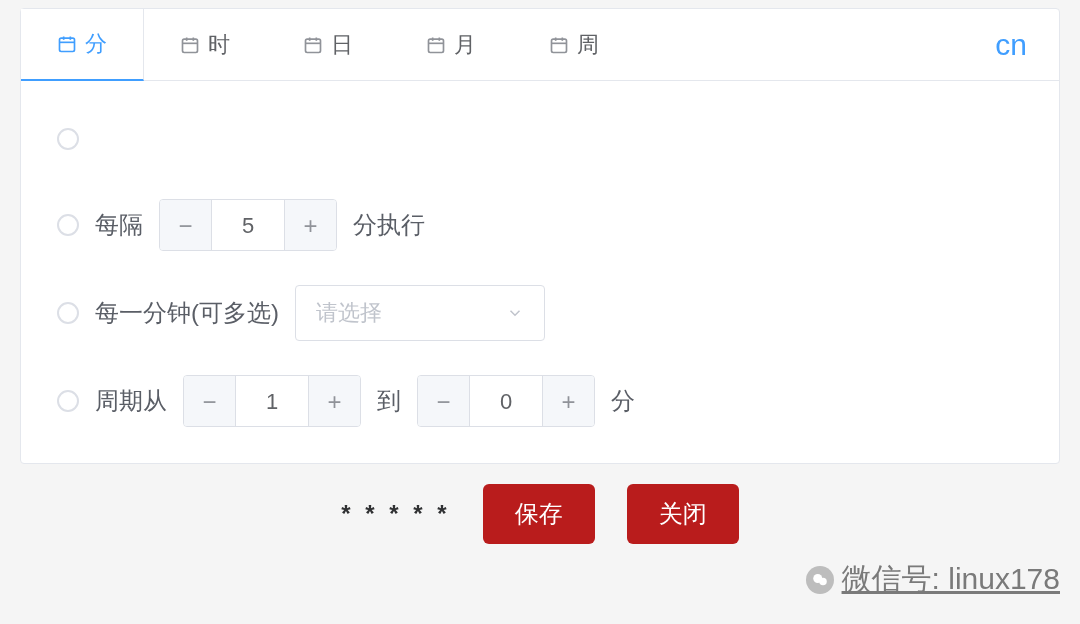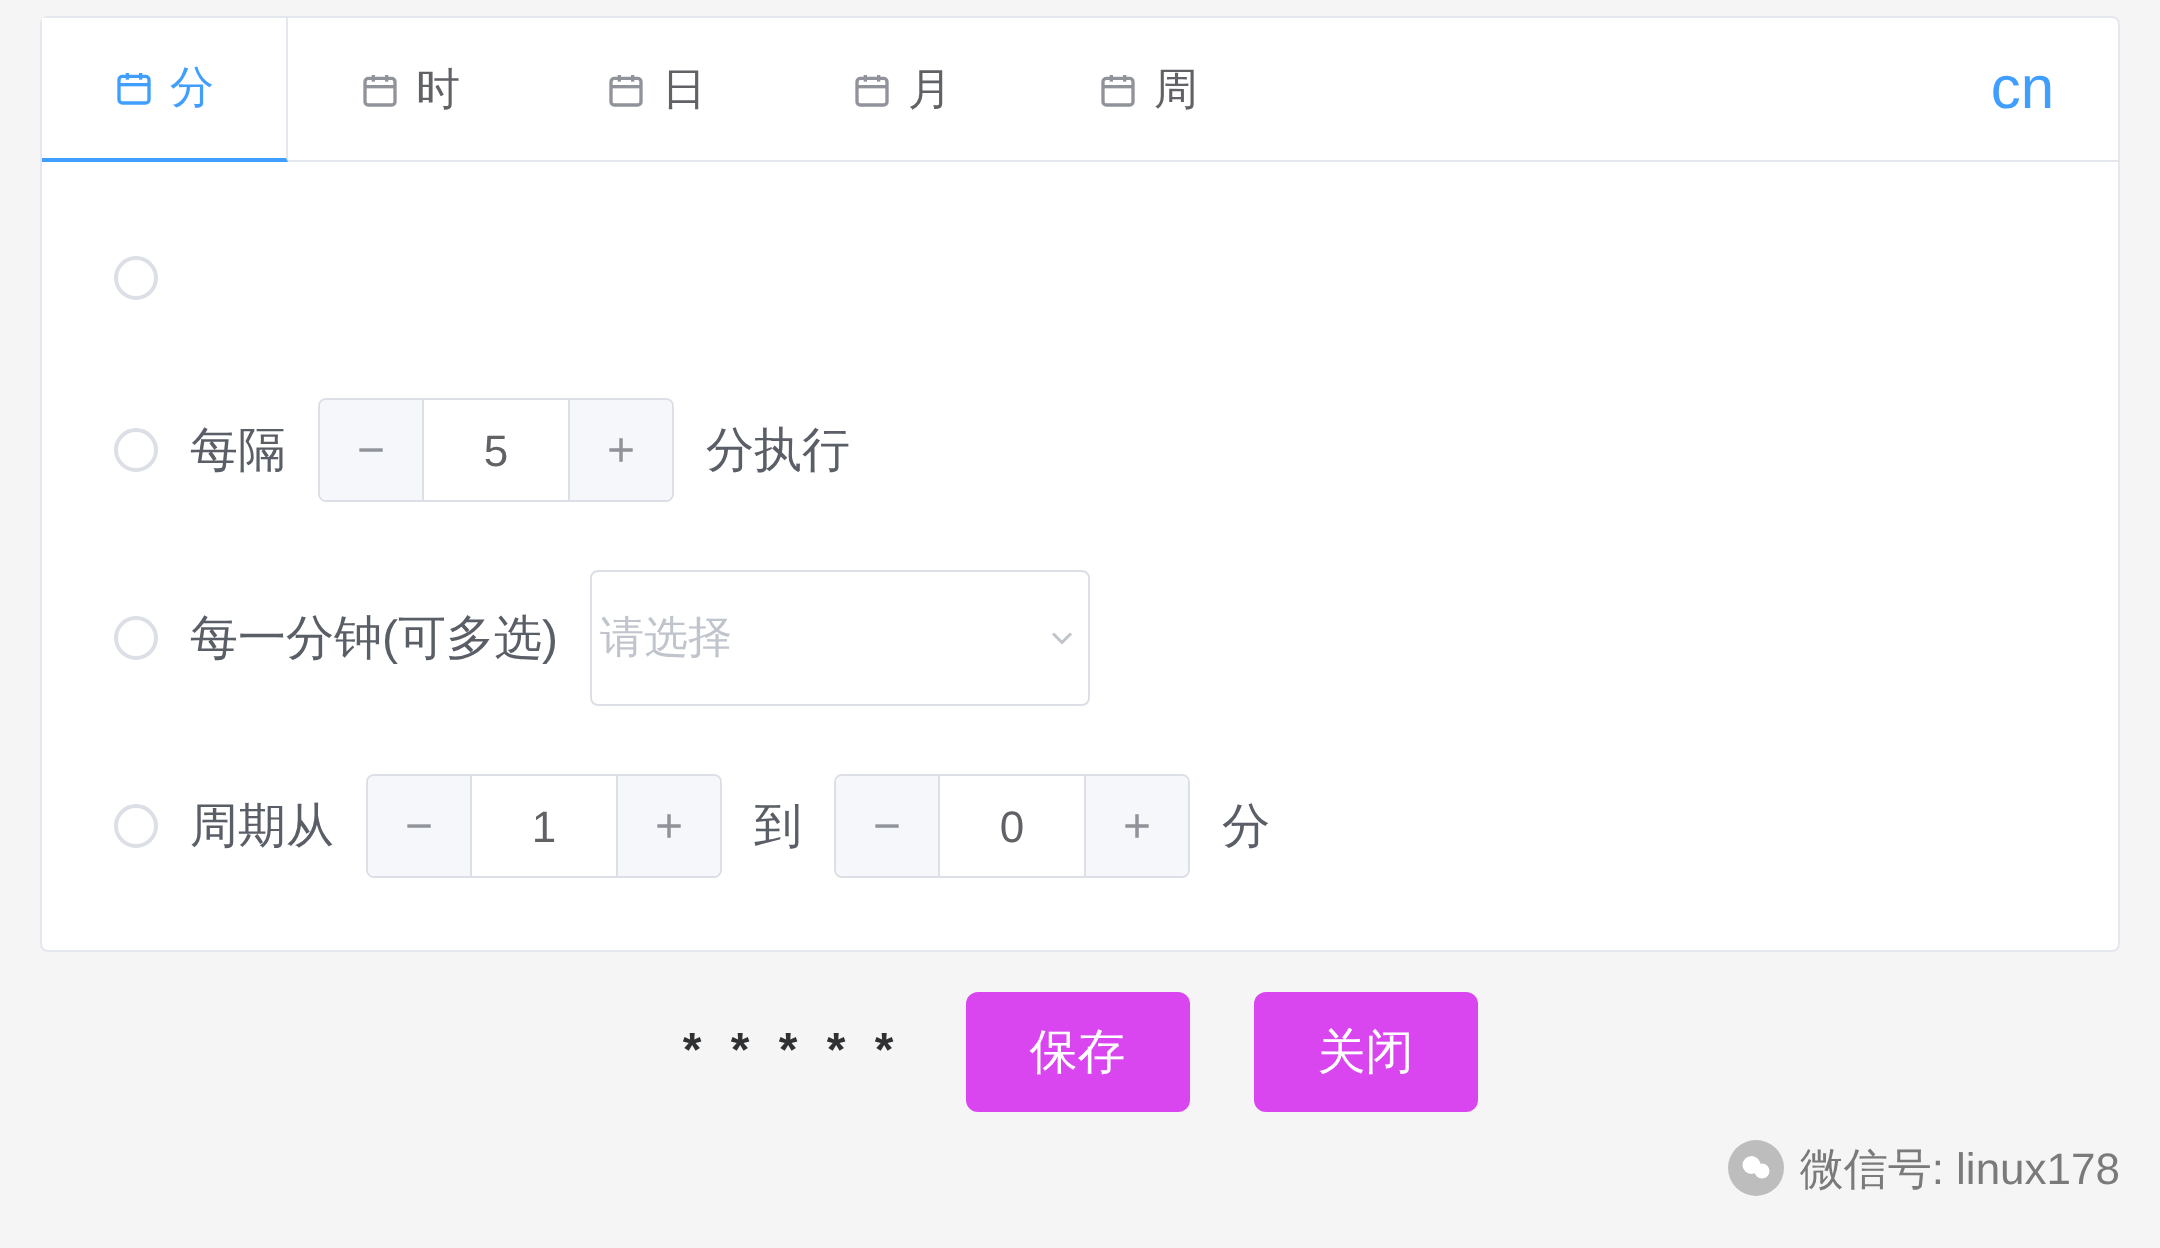--- a/index.html
+++ b/index.html
@@ -107,23 +107,23 @@
   text-align: center;
   font-size: 22px;
   color: #606266;
 }
 .select {
   display: flex;
   align-items: center;
   justify-content: space-between;
   border: 1px solid #dcdfe6;
   border-radius: 4px;
-  height: 68px;
+  height: 56px;
   width: 250px;
-  padding: 0 4px;
+  padding: 0 20px;
   cursor: pointer;
 }
 .select-placeholder { color: #c0c4cc; font-size: 22px; }
 .chev {
   width: 18px;
   height: 18px;
 }
 .chev svg { width: 100%; height: 100%; display: block; }
 .footer {
   display: flex;
@@ -138,32 +138,34 @@
   font-weight: 600;
   letter-spacing: 4px;
 }
 .btn {
   min-width: 112px;
   height: 60px;
   border: none;
   border-radius: 6px;
   font-size: 24px;
   color: #fff;
-  background: #d946ef;
+  background: #b91c1c;
   cursor: pointer;
   padding: 0 24px;
 }
 .watermark {
   position: absolute;
   right: 20px;
   bottom: 24px;
   display: flex;
+  align-items: center;
   gap: 8px;
   color: #7a7a7a;
-  font-size: 22px;
+  font-size: 30px;
+  text-decoration: underline;
 }
 .watermark .wm-icon {
   width: 28px;
   height: 28px;
   border-radius: 50%;
   background: #bdbdbd;
   display: flex;
   align-items: center;
   justify-content: center;
 }

